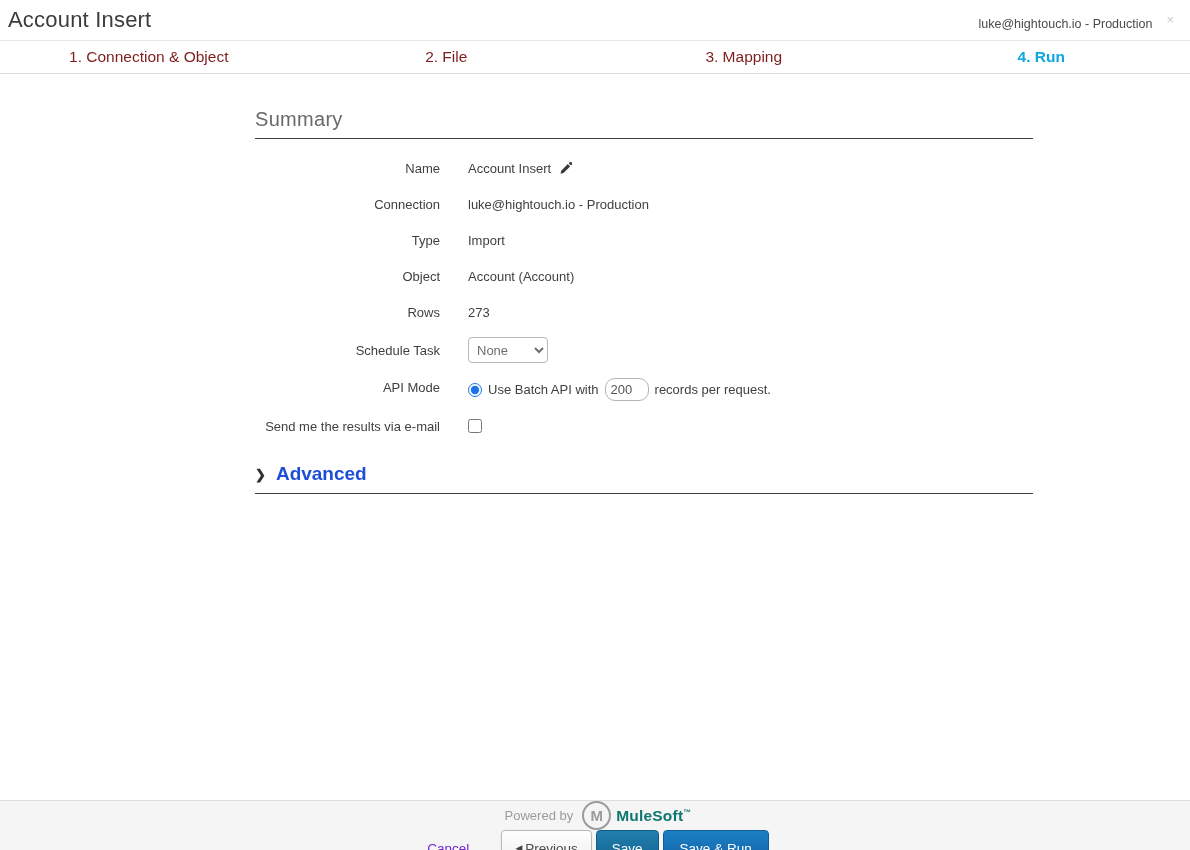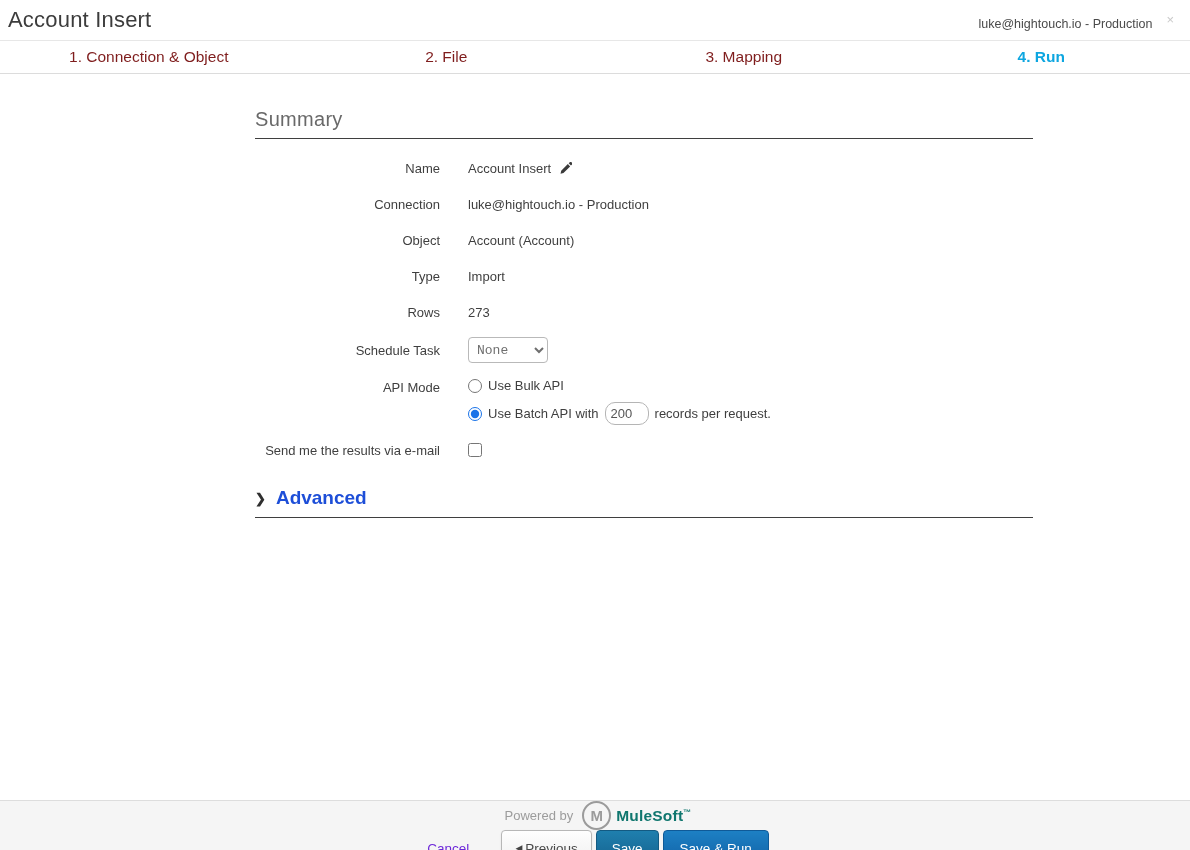--- a/index.html
+++ b/index.html
@@ -24,21 +24,21 @@
 
   .form { margin-top: 18px; }
   .form-row { display: flex; margin-bottom: 14px; min-height: 22px; align-items: center; }
   .form-row.top { align-items: flex-start; }
   .f-label { width: 185px; text-align: right; font-size: 13px; color: #3f3f3f; flex: none; }
   .f-value { margin-left: 28px; font-size: 13px; color: #3f3f3f; display: flex; align-items: center; gap: 8px; }
   .form-row.top .f-label { padding-top: 3px; }
 
   .edit-icon { display: inline-flex; cursor: pointer; }
 
-  select.schedule-select { width: 80px; height: 26px; font-size: 13px; color: #6f6f6f; border: 1px solid #b9b9b9; border-radius: 4px; background: #fff; padding: 0 4px; font-family: Liberation Mono, monospace; }
+  select.schedule-select { width: 80px; height: 26px; font-size: 13px; color: #6f6f6f; border: 1px solid #b9b9b9; border-radius: 4px; background: #fff; padding: 0 4px; font-family: Liberation Sans, sans-serif; }
 
   .radio-group { display: flex; flex-direction: column; gap: 9px; padding-top: 1px; }
   .radio-row { display: flex; align-items: center; gap: 6px; font-size: 13px; }
   input[type="radio"], input[type="checkbox"] { width: 14px; height: 14px; accent-color: #1a73e8; margin: 0; }
   .records-input { width: 44px; height: 23px; border: 1px solid #b5b5b5; border-radius: 10px; font-size: 13px; color: #555; padding: 0 5px; font-family: "Liberation Sans", sans-serif; }
 
   .email-row { margin-top: 14px; }
 
   .advanced { margin-top: 26px; display: flex; align-items: center; gap: 10px; padding-bottom: 8px; border-bottom: 1px solid #3f3f3f; cursor: pointer; }
   .adv-chevron { font-size: 13px; font-weight: bold; color: #2f2f2f; }
@@ -95,51 +95,47 @@
         </span>
       </div>
     </div>
 
     <div class="form-row">
       <div class="f-label">Connection</div>
       <div class="f-value">luke@hightouch.io - Production</div>
     </div>
 
     <div class="form-row">
-      <div class="f-label">Object</div>
-      <div class="f-value">Account (Account)</div>
+      <div class="f-label">Type</div>
+      <div class="f-value">Import</div>
     </div>
 
     <div class="form-row">
-      <div class="f-label">Type</div>
-      <div class="f-value">Import</div>
+      <div class="f-label">Object</div>
+      <div class="f-value">Account (Account)</div>
     </div>
 
     <div class="form-row">
       <div class="f-label">Rows</div>
       <div class="f-value">273</div>
     </div>
 
     <div class="form-row">
       <div class="f-label">Schedule Task</div>
       <div class="f-value">
         <select class="schedule-select">
           <option>None</option>
         </select>
       </div>
     </div>
 
     <div class="form-row top">
       <div class="f-label">API Mode</div>
       <div class="f-value">
         <div class="radio-group">
-          <label class="radio-row">
-            <input type="radio" name="apimode" style="">
-            <span>Use Bulk API</span>
-          </label>
           <label class="radio-row">
             <input type="radio" name="apimode" checked="" style="">
             <span>Use Batch API with</span>
             <input type="text" class="records-input" value="200" style="">
             <span>records per request.</span>
           </label>
         </div>
       </div>
     </div>
 

